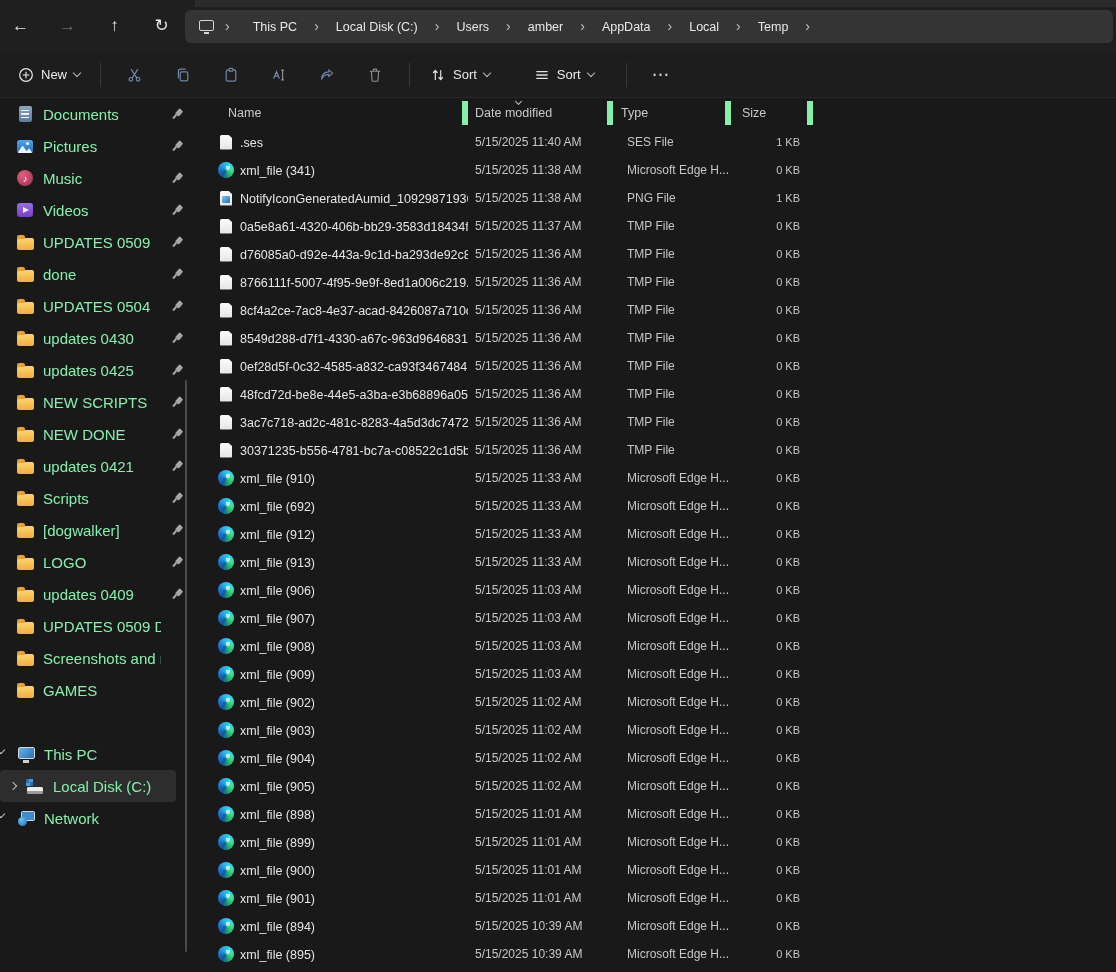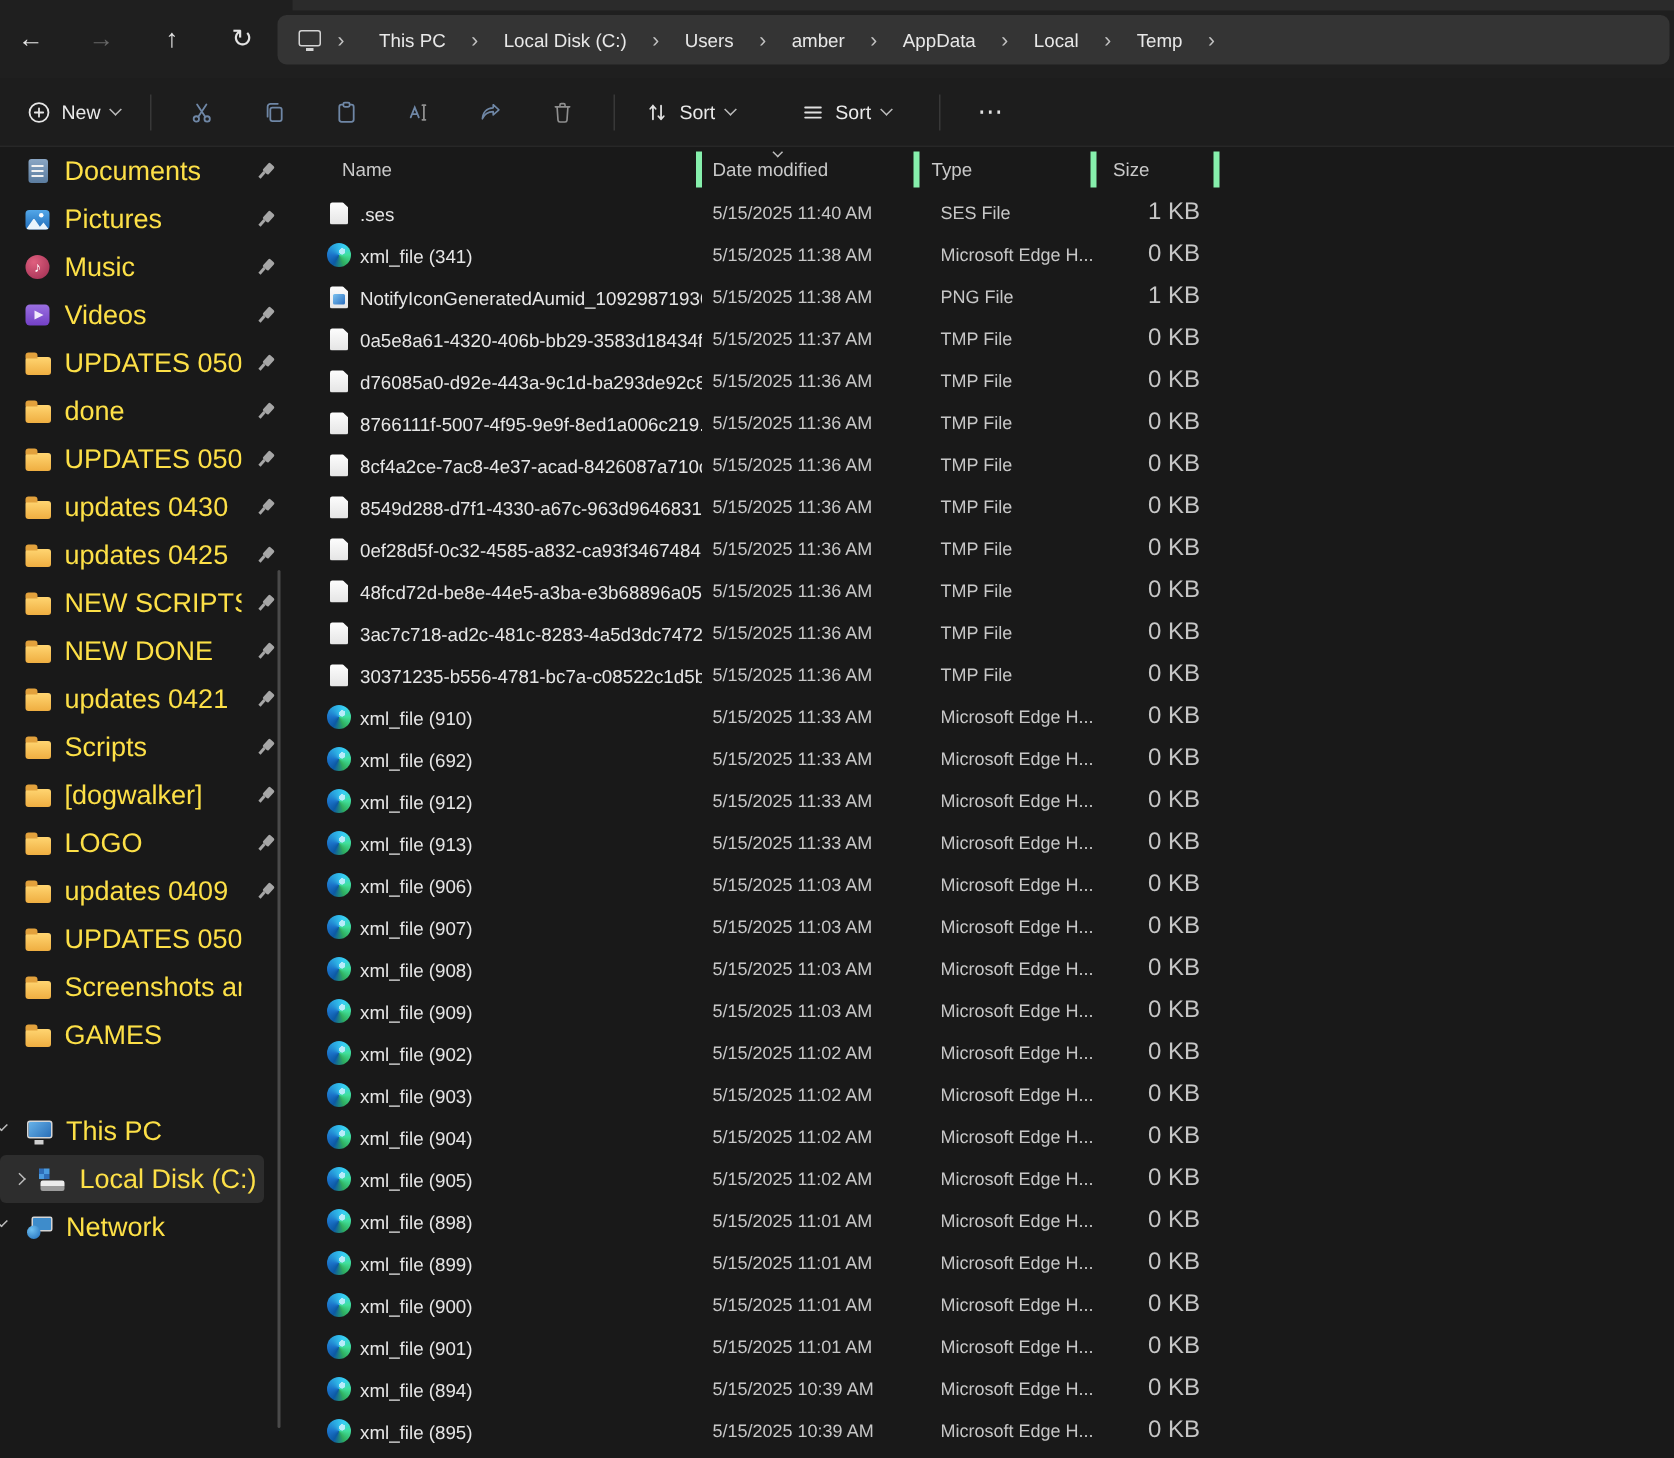--- a/index.html
+++ b/index.html
@@ -30,21 +30,21 @@
   .chev-r{transform:rotate(-45deg);margin-top:0}
   .more-dots{font-size:17px;color:#e0e0e0;letter-spacing:1px}
 
   
   .content{position:absolute;left:0;top:98px;width:1116px;bottom:0;display:flex}
 
   
   .sidebar{position:relative;width:196px;flex:none;height:100%}
   .side-item{display:flex;align-items:center;height:32px;padding:0 12px 0 16px;gap:9px}
   .si-icon{width:18px;height:17px;flex:none;display:flex;align-items:center;justify-content:center;position:relative}
-  .si-label{flex:1;font-size:18px;color:#fde047;white-space:nowrap;overflow:hidden}
+  .si-label{flex:1;font-size:15px;color:#86efac;white-space:nowrap;overflow:hidden}
   .pin{position:relative;width:14px;height:14px;transform:rotate(42deg);flex:none}
   .pin::before{content:"";position:absolute;left:4.5px;top:1px;width:5px;height:6.5px;background:#a6a6a6;border-radius:1px}
   .pin::after{content:"";position:absolute;left:6.3px;top:7.5px;width:1.5px;height:5px;background:#a6a6a6}
   .tree{margin-top:32px}
   .tree-item{position:relative;height:32px;display:flex;align-items:center;gap:9px;padding-left:17px;font-size:12.5px}
   .tree-item .edge-chev{position:absolute;left:-2px;top:13px}
   .tree-item.selected{background:#2d2d2d;border-radius:4px;width:176px;padding-left:26px}
   .tree-item.selected .edge-chev{left:10px;top:13px}
   .side-scrollbar{position:absolute;left:185px;top:282px;width:2px;height:572px;background:#4a4a4a;border-radius:2px}
 
@@ -65,35 +65,35 @@
   .ic-disk::before{content:"";position:absolute;left:0;top:0;width:7px;height:7px;background:conic-gradient(#4a9be0 0 25%,#2e6db8 0 50%,#4a9be0 0 75%,#2e6db8 0)}
   .ic-disk::after{content:"";position:absolute;left:1px;bottom:0;width:16px;height:7px;border-radius:1.5px;background:linear-gradient(#ececec 0 55%,#9b9b9b 55%)}
   .ic-network{width:17px;height:15px;position:relative}
   .ic-network::before{content:"";position:absolute;right:0;top:0;width:12px;height:8.5px;border:1.2px solid #d6d6d6;border-radius:1.5px;background:#3e8ccb}
   .ic-network::after{content:"";position:absolute;left:0;bottom:0;width:9px;height:9px;border-radius:50%;background:radial-gradient(circle at 35% 30%,#6fc0f0,#1f6cba)}
 
   
   .main{flex:1;position:relative}
   .lrow{display:grid;grid-template-columns:272px 145px 118px 82px 1fr;align-items:center}
   .lheader{height:30px;font-size:12.5px;color:#c9c9c9}
-  .lheader .hcell{height:24px;display:flex;align-items:center;border-right:4px solid #86efac;position:relative}
+  .lheader .hcell{height:24px;display:flex;align-items:center;border-right:6px solid #86efac;position:relative}
   .h-name{padding-left:32px}
   .h-date{padding-left:7px}
   .h-type{padding-left:8px}
   .h-size{padding-left:11px}
   .h-fill{border-right:none !important}
   .sort-chev{position:absolute;top:-2px;left:48px;width:5px;height:5px;border-right:1.1px solid #bdbdbd;border-bottom:1.1px solid #bdbdbd;transform:rotate(45deg)}
   .rows{}
   .frow{height:28px}
   .c-name{display:flex;align-items:flex-end;gap:6px;padding-left:22px;overflow:hidden}
   .f-icon{width:16px;height:16px;flex:none;display:flex;align-items:center;justify-content:center}
   .f-name{font-size:12.5px;color:#e6e6e6;white-space:nowrap;overflow:hidden}
   .c-date,.c-type{font-size:12px;color:#c7c7c7;padding-left:7px;white-space:nowrap;overflow:hidden}
   .c-type{padding-left:14px}
-  .c-size{font-size:16px;color:#c7c7c7;text-align:right;padding-right:13px;white-space:nowrap}
+  .c-size{font-size:11px;color:#c7c7c7;text-align:right;padding-right:13px;white-space:nowrap}
 
   
   .fi-doc,.fi-img{width:12px;height:15px;background:linear-gradient(#fdfdfd,#e4e4e4);border-radius:1.5px;clip-path:polygon(0 0,68% 0,100% 24%,100% 100%,0 100%);position:relative}
   .fi-img::after{content:"";position:absolute;left:2px;top:5.5px;width:8px;height:6.5px;border-radius:1px;background:linear-gradient(135deg,#7ec3f0,#2b6fc0)}
   .fi-edge{width:16px;height:16px;border-radius:50%;background:
     radial-gradient(circle at 63% 35%,#b8ecfa 0 14%,rgba(0,0,0,0) 15%),
     conic-gradient(from 210deg at 50% 50%,#0c59a4,#1b73c9,#2aa7e0,#38d0f5,#41e09c,#2fae5e,#0c59a4)}
 
   svg{display:block}
 </style>

